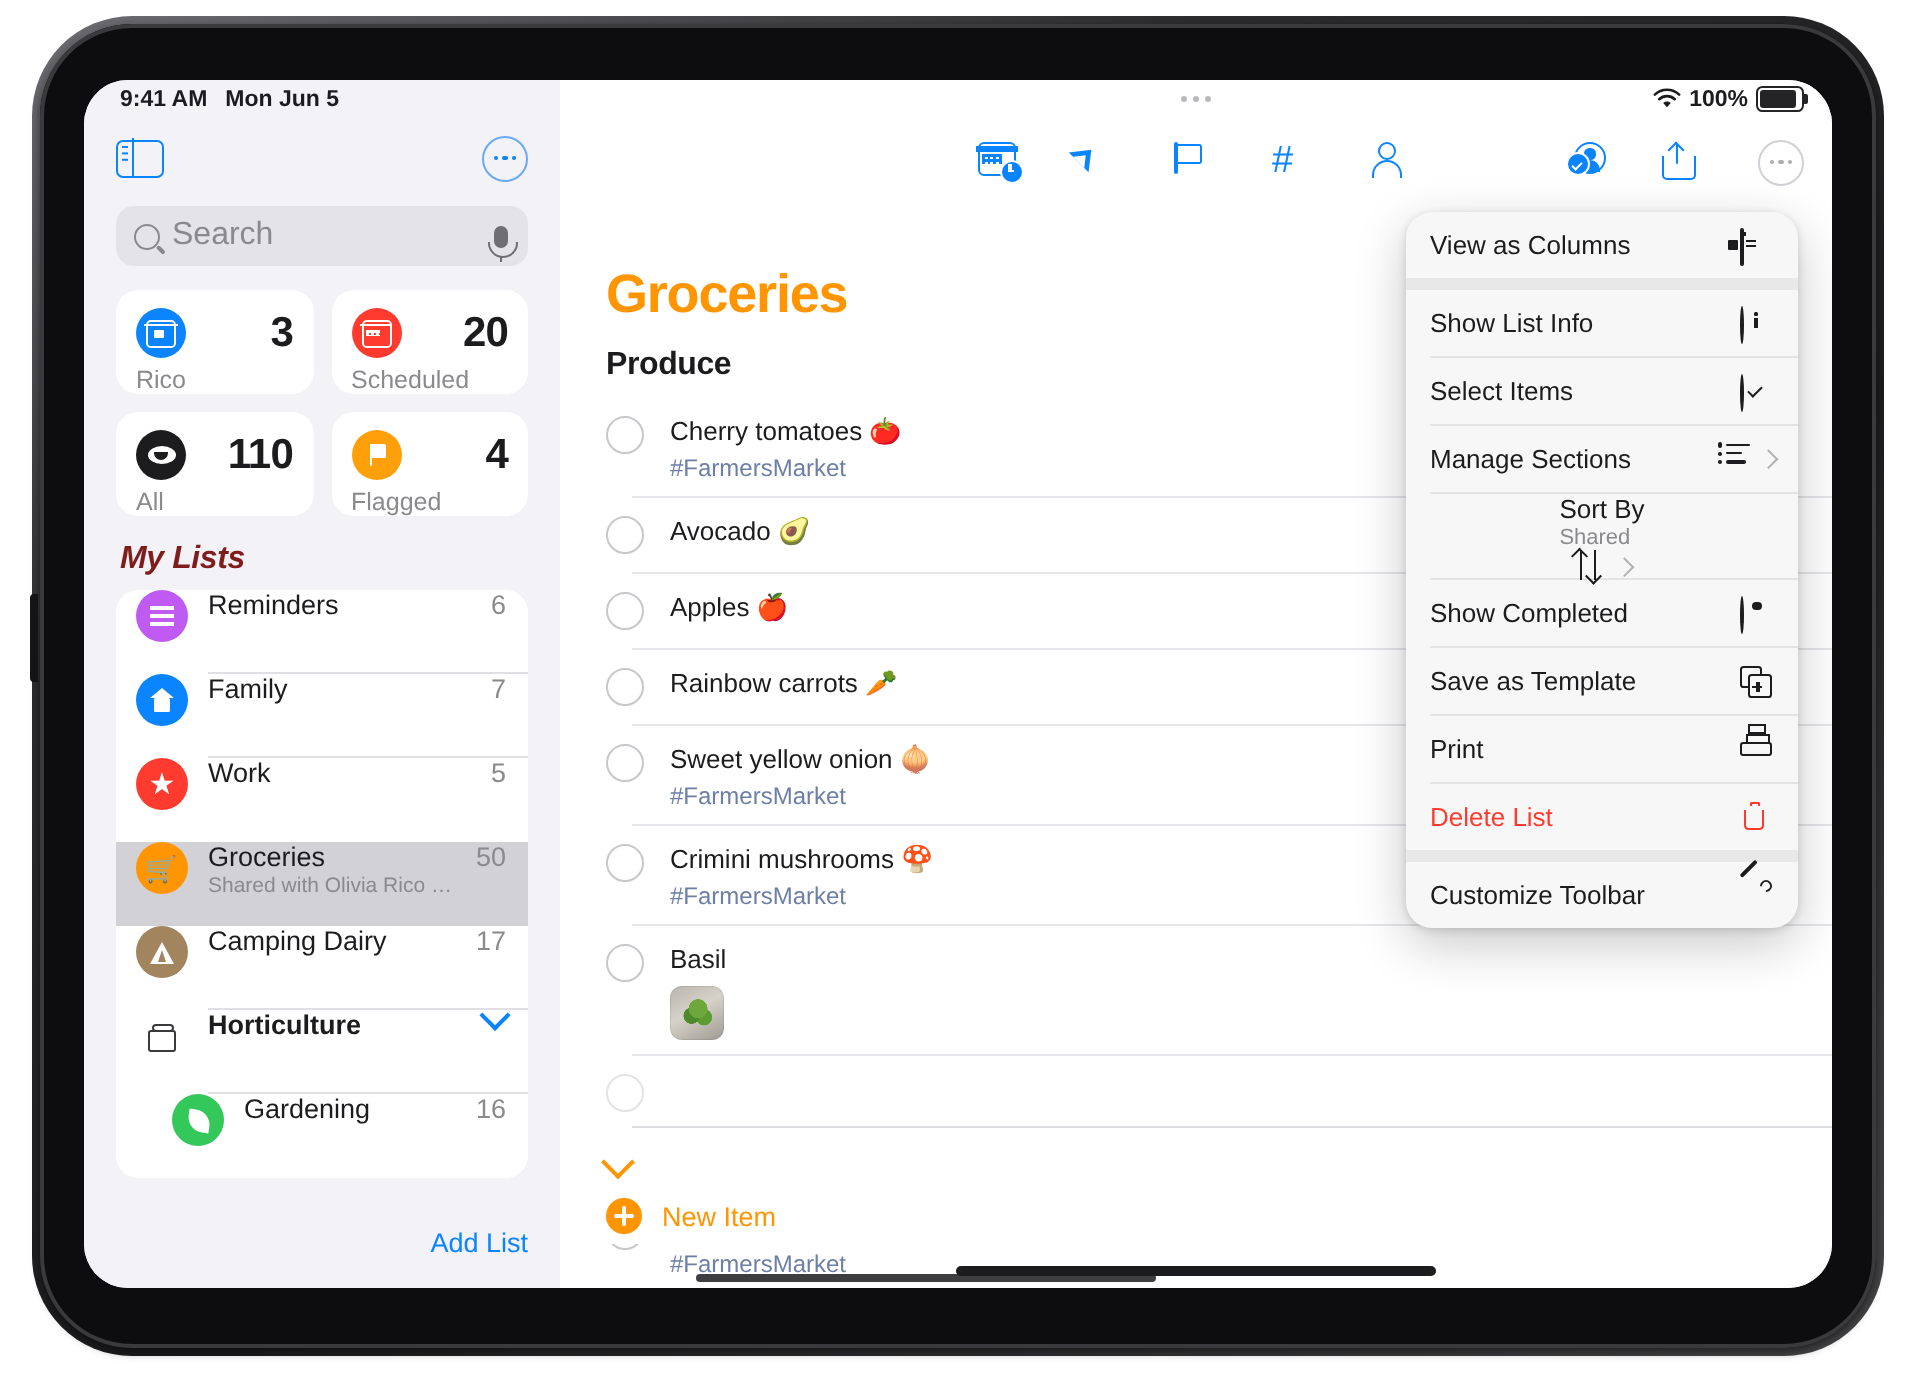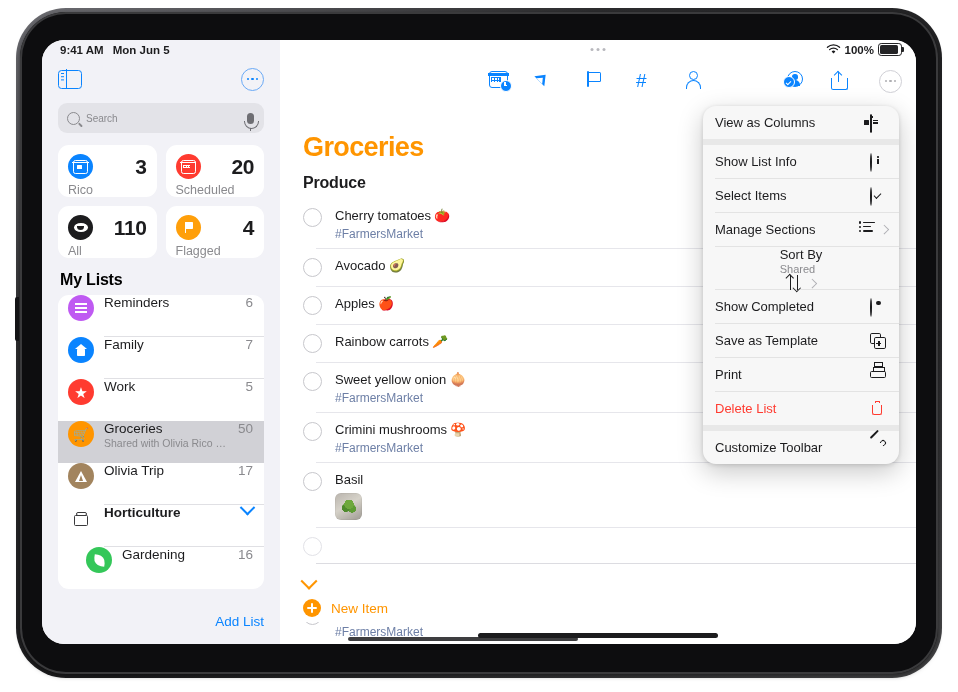--- a/index.html
+++ b/index.html
@@ -64,21 +64,21 @@
   .sb-tog i{position:absolute;left:2px;top:2.5px;width:3px;height:1.4px;background:#0a84ff;box-shadow:0 3.2px 0 #0a84ff,0 6.4px 0 #0a84ff;}
   .circ-more{
     width:21px;height:21px;border-radius:50%;border:1.4px solid #6aa9f5;
     display:flex;align-items:center;justify-content:center;gap:2px;
   }
   .circ-more span{width:2.6px;height:2.6px;border-radius:50%;background:#0a84ff;}
   #search{
     margin-top:11px;height:30px;background:#e3e3e8;border-radius:9px;
     display:flex;align-items:center;padding:0 9px;gap:6px;
   }
-  #search .sv{font-size:10px;color:#8a8a8e;flex:1;}
+  #search .sv{font-size:16px;color:#8a8a8e;flex:1;}
   .mag{width:11px;height:11px;border:1.6px solid #8a8a8e;border-radius:50%;position:relative;flex:0 0 auto;}
   .mag:after{content:"";position:absolute;right:-4px;bottom:-2.5px;width:5px;height:1.7px;background:#8a8a8e;transform:rotate(45deg);border-radius:1px;}
   .micico{width:7px;height:11px;border-radius:3.5px;background:#6e6e73;position:relative;flex:0 0 auto;margin-right:1px;}
   .micico:after{content:"";position:absolute;left:-3px;bottom:-5px;width:13px;height:7px;border:1.5px solid #6e6e73;border-top:none;border-radius:0 0 8px 8px;}
   .micico:before{content:"";position:absolute;left:2.8px;bottom:-7px;width:1.5px;height:3px;background:#6e6e73;}
 
   
   #cards{display:grid;grid-template-columns:1fr 1fr;gap:9px;margin-top:12px;}
   .card{background:#fff;border-radius:11px;padding:9px 10px 8px 10px;height:52px;box-sizing:border-box;}
   .card-top{display:flex;align-items:center;justify-content:space-between;}
@@ -98,21 +98,21 @@
                repeating-linear-gradient(to bottom,#fff 0 1.3px,transparent 1.3px 2.3px);
     background-blend-mode:normal;}
   .icl-all{background:#1c1c1e;}
   .icl-all .g{width:14px;height:9px;border-radius:50%;background:#fff;position:relative;}
   .icl-all .g:after{content:"";position:absolute;left:3.2px;top:2.6px;width:7px;height:4px;background:#1c1c1e;border-radius:0 0 5px 5px;}
   .icl-flag{background:#ff9f0a;}
   .icl-flag .g{width:12px;height:13px;position:relative;}
   .icl-flag .g:after{content:"";position:absolute;left:2.5px;top:1px;width:8px;height:6.5px;background:#fff;border-radius:.8px;}
   .icl-flag .g:before{content:"";position:absolute;left:2.5px;top:1px;width:1.8px;height:11px;background:#fff;border-radius:1px;}
 
-  .sec-title{font-size:16px;font-weight:bold;color:#000000;margin:13px 0 6px 2px;letter-spacing:-.2px;}
+  .sec-title{font-size:16px;font-weight:bold;color:#7f1d1d;margin:13px 0 6px 2px;letter-spacing:-.2px;font-style:italic;}
 
   #lists{background:#fff;border-radius:11px;overflow:hidden;margin:0 16px;}
   .lrow{display:flex;align-items:flex-start;height:42px;padding:0 11px 0 10px;position:relative;cursor:default;}
   .lrow.sel{background:#d1d1d6;}
   .lrow .lic{width:26px;height:26px;border-radius:50%;flex:0 0 auto;display:flex;align-items:center;justify-content:center;margin-right:10px;}
   .lrow .ltxtwrap{flex:1;min-width:0;}
   .lrow .ltxt{font-size:13.5px;color:#1c1c1e;white-space:nowrap;overflow:hidden;text-overflow:ellipsis;}
   .lrow .lsub{font-size:10.5px;color:#8a8a8e;margin-top:1px;white-space:nowrap;overflow:hidden;text-overflow:ellipsis;}
   .lrow .lcnt{font-size:13.5px;color:#8a8a8e;margin-left:8px;}
   .lsep{position:absolute;left:46px;right:0;bottom:0;height:1px;background:#e0e0e4;}
@@ -407,21 +407,21 @@
             <div class="ltxt">Groceries</div>
             <div class="lsub">Shared with Olivia Rico &amp; 3...</div>
           </div>
           <div class="lcnt">50</div>
         </div>
         <div class="lrow">
           <div class="lic ic-camp">
               <div class="g"></div>
             </div>
           <div class="ltxtwrap">
-              <div class="ltxt">Olivia Trip</div>
+              <div class="ltxt">Camping Dairy</div>
             </div>
           <div class="lcnt">17</div>
           <div class="lsep"></div>
         </div>
         <div class="lrow grp">
           <div class="lic ic-hort">
               <div class="g"></div>
             </div>
           <div class="ltxtwrap">
               <div class="ltxt">Horticulture</div>

